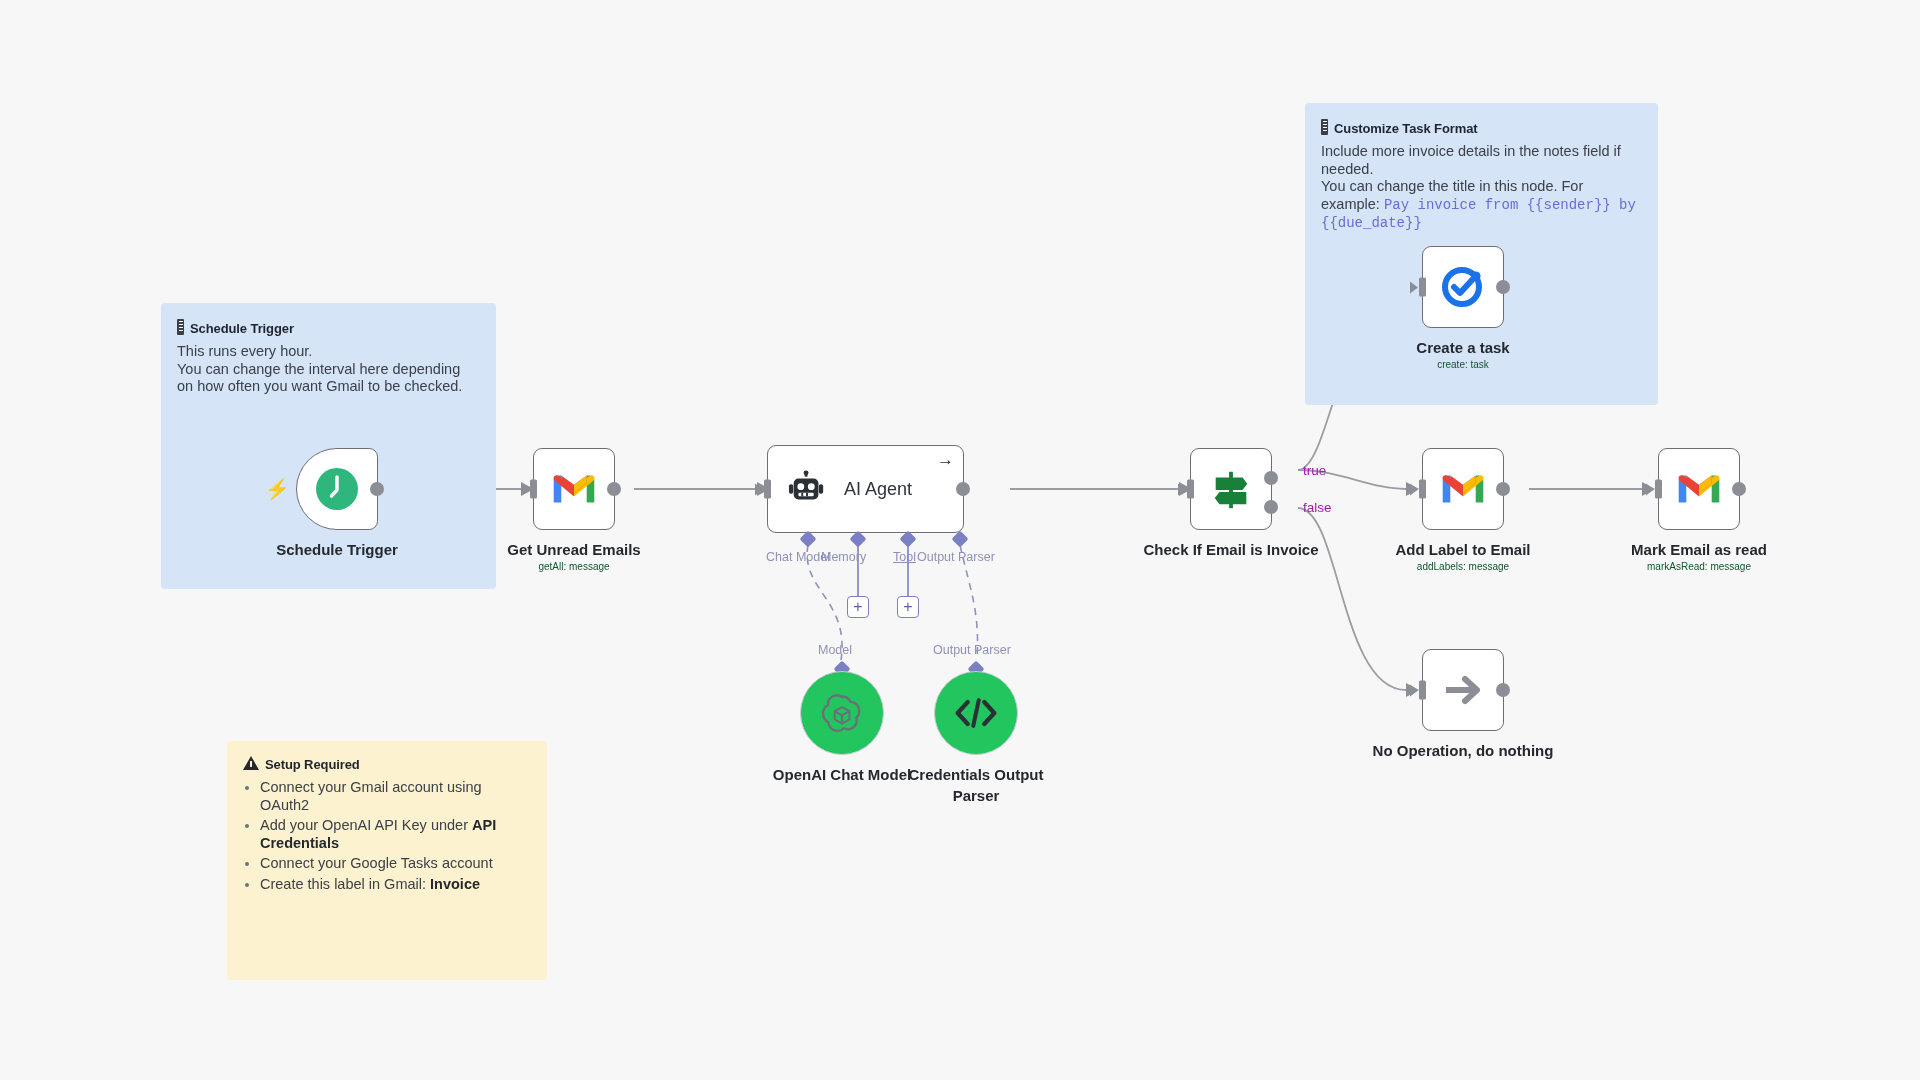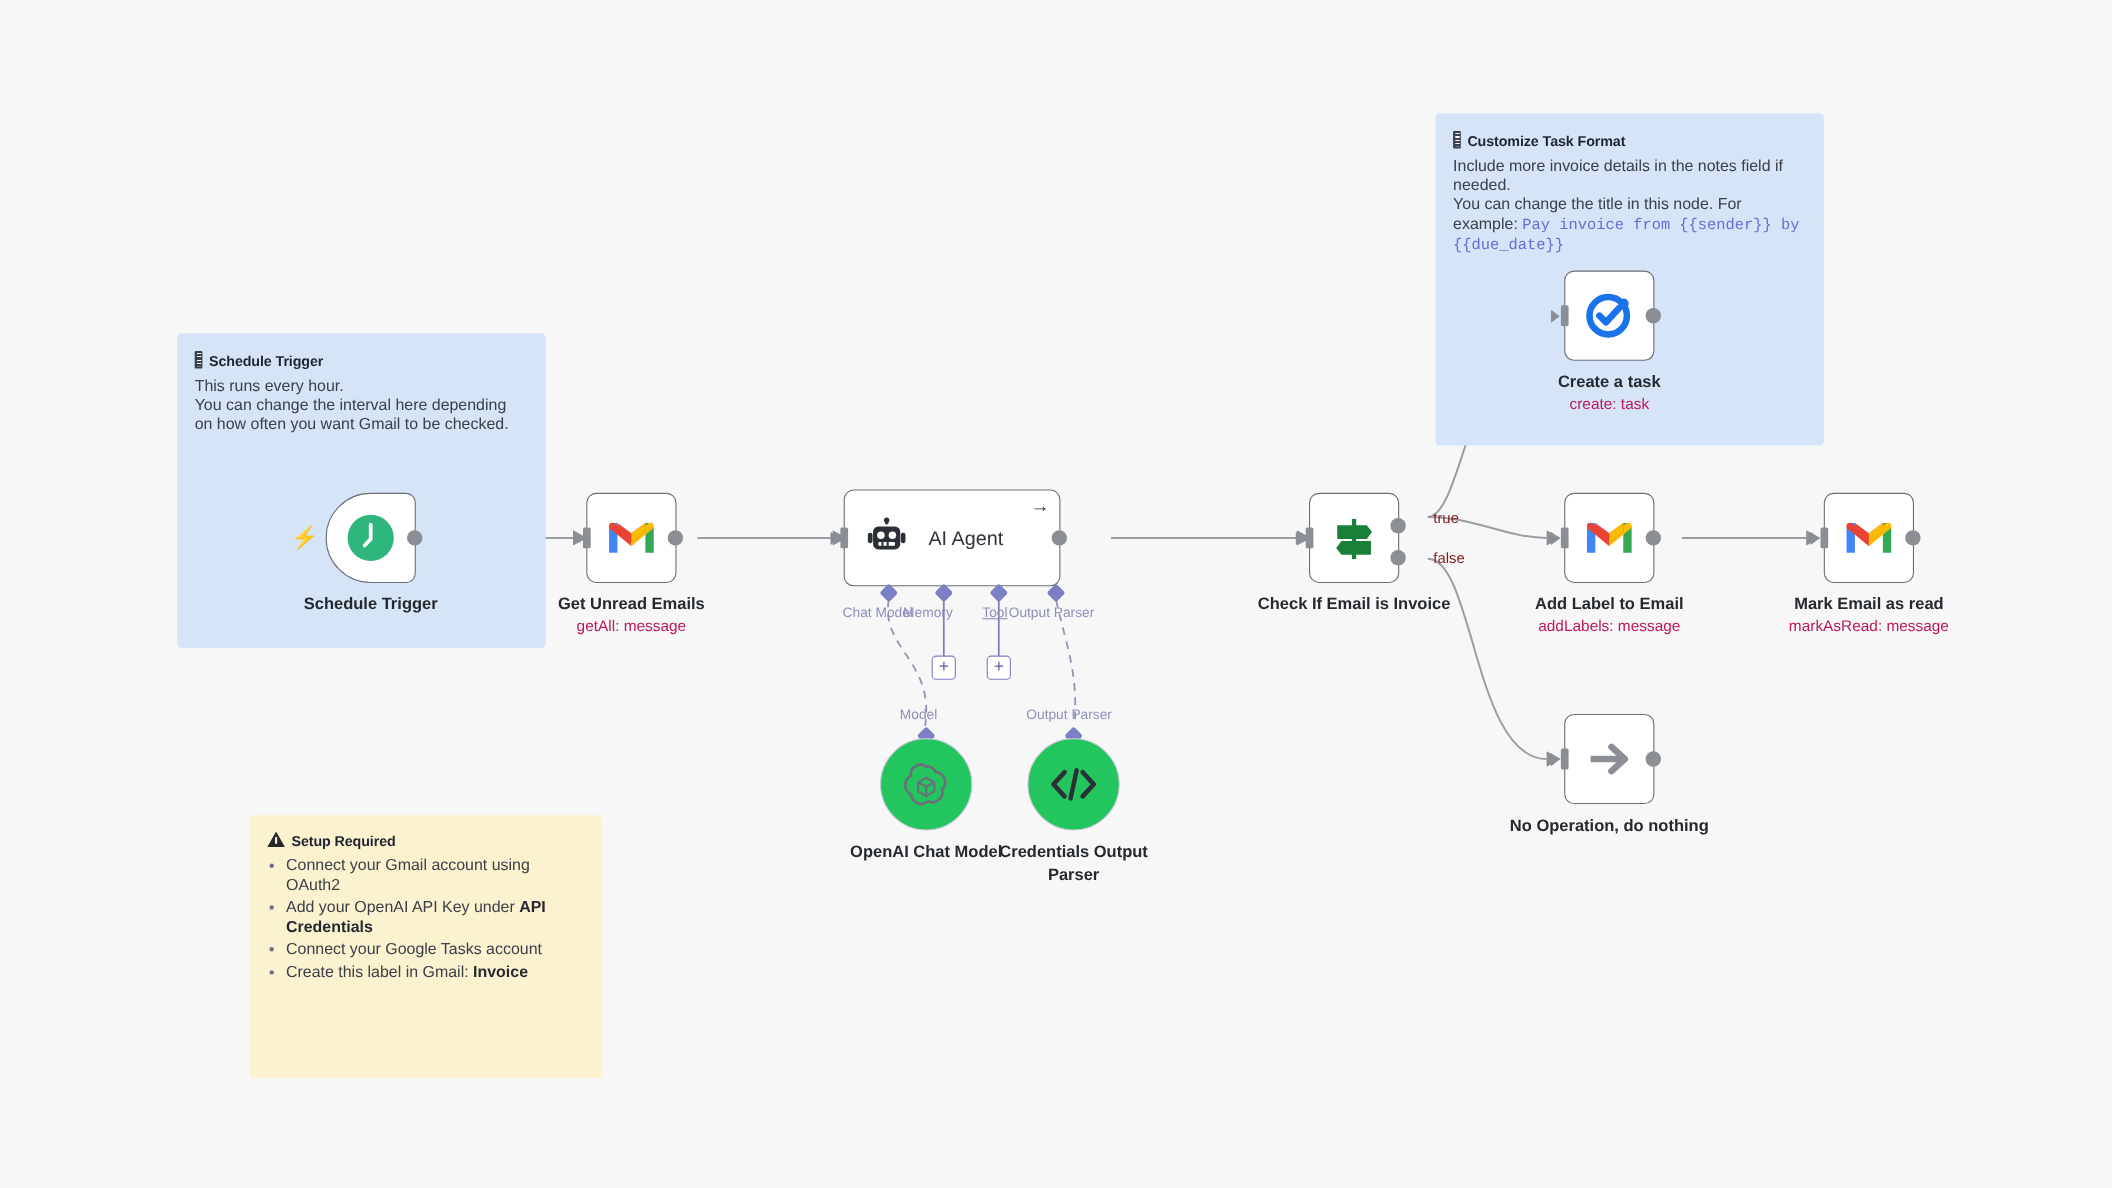--- a/index.html
+++ b/index.html
@@ -110,22 +110,22 @@
     font-weight: bold;
     color: #25292f;
     text-align: center;
   }
   .node-sub {
     position: absolute;
     top: 112px;
     left: 50%;
     transform: translateX(-50%);
     white-space: nowrap;
-    font-size: 14px;
-    color: #be185d;
+    font-size: 10px;
+    color: #14532d;
     text-align: center;
   }
   .node.wide .node-label-inline {
     font-size: 18px;
     color: #2f333c;
   }
   .agent-arrow {
     position: absolute;
     right: 9px; top: 5px;
     font-size: 17px; color: #25292f;
@@ -161,21 +161,21 @@
     left:-32px; top:50%;
     transform:translateY(-50%);
     font-size:20px;
     color:#f26b5e;
     line-height:1;
   }
   
   .branch-label {
     position: absolute;
     font-size: 13.5px;
-    color: #7f1d1d;
+    color: #a21caf;
     white-space: nowrap;
   }
   
   .diamond {
     position: absolute;
     width: 12px; height: 12px;
     background: #7b7fc4;
     transform: rotate(45deg);
     border-radius: 2px;
   }

